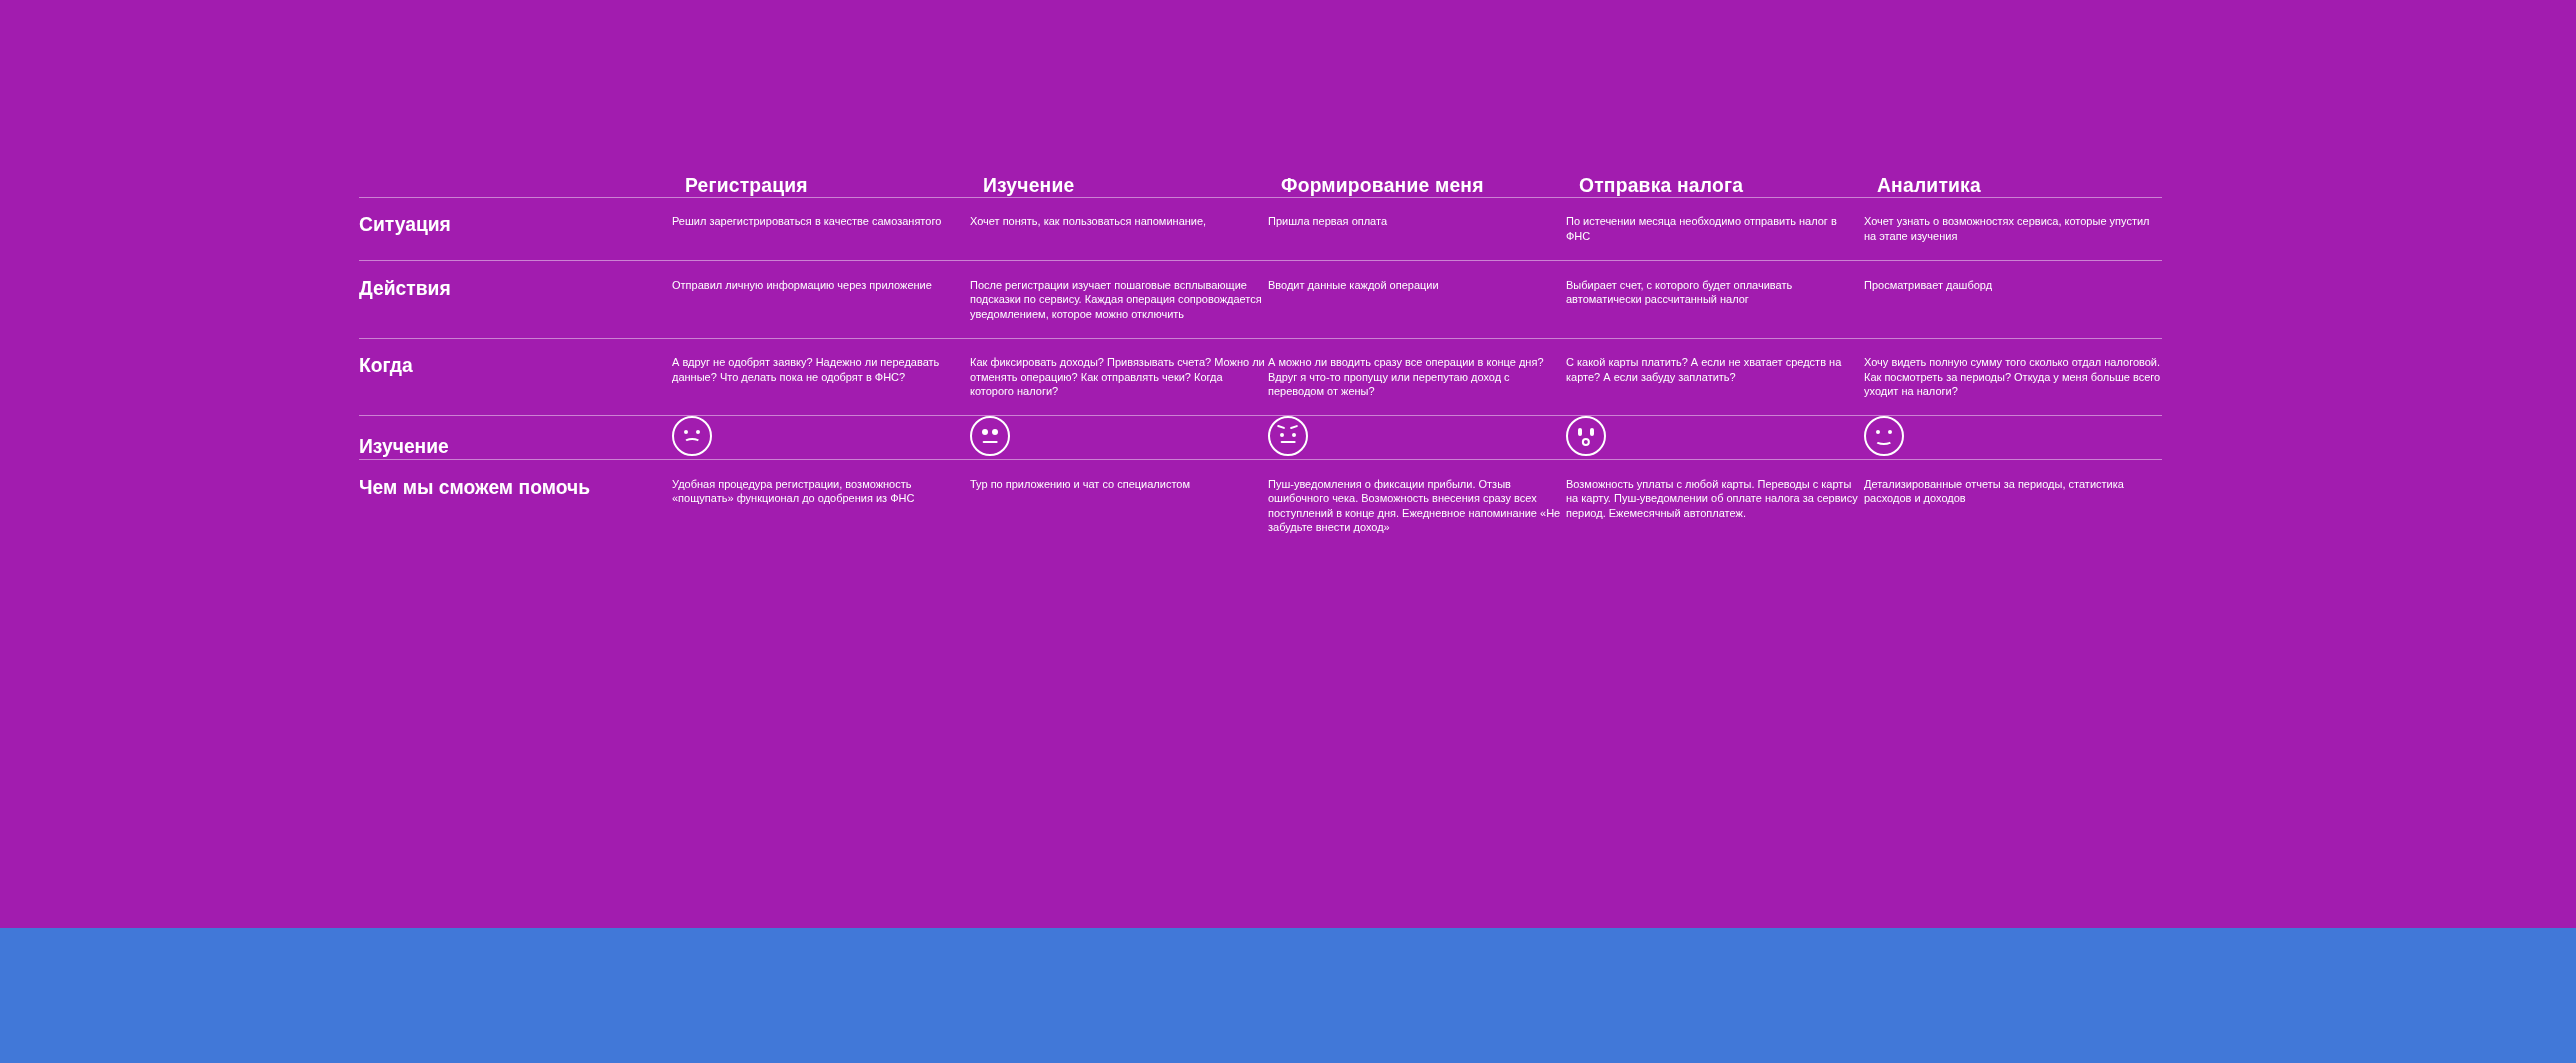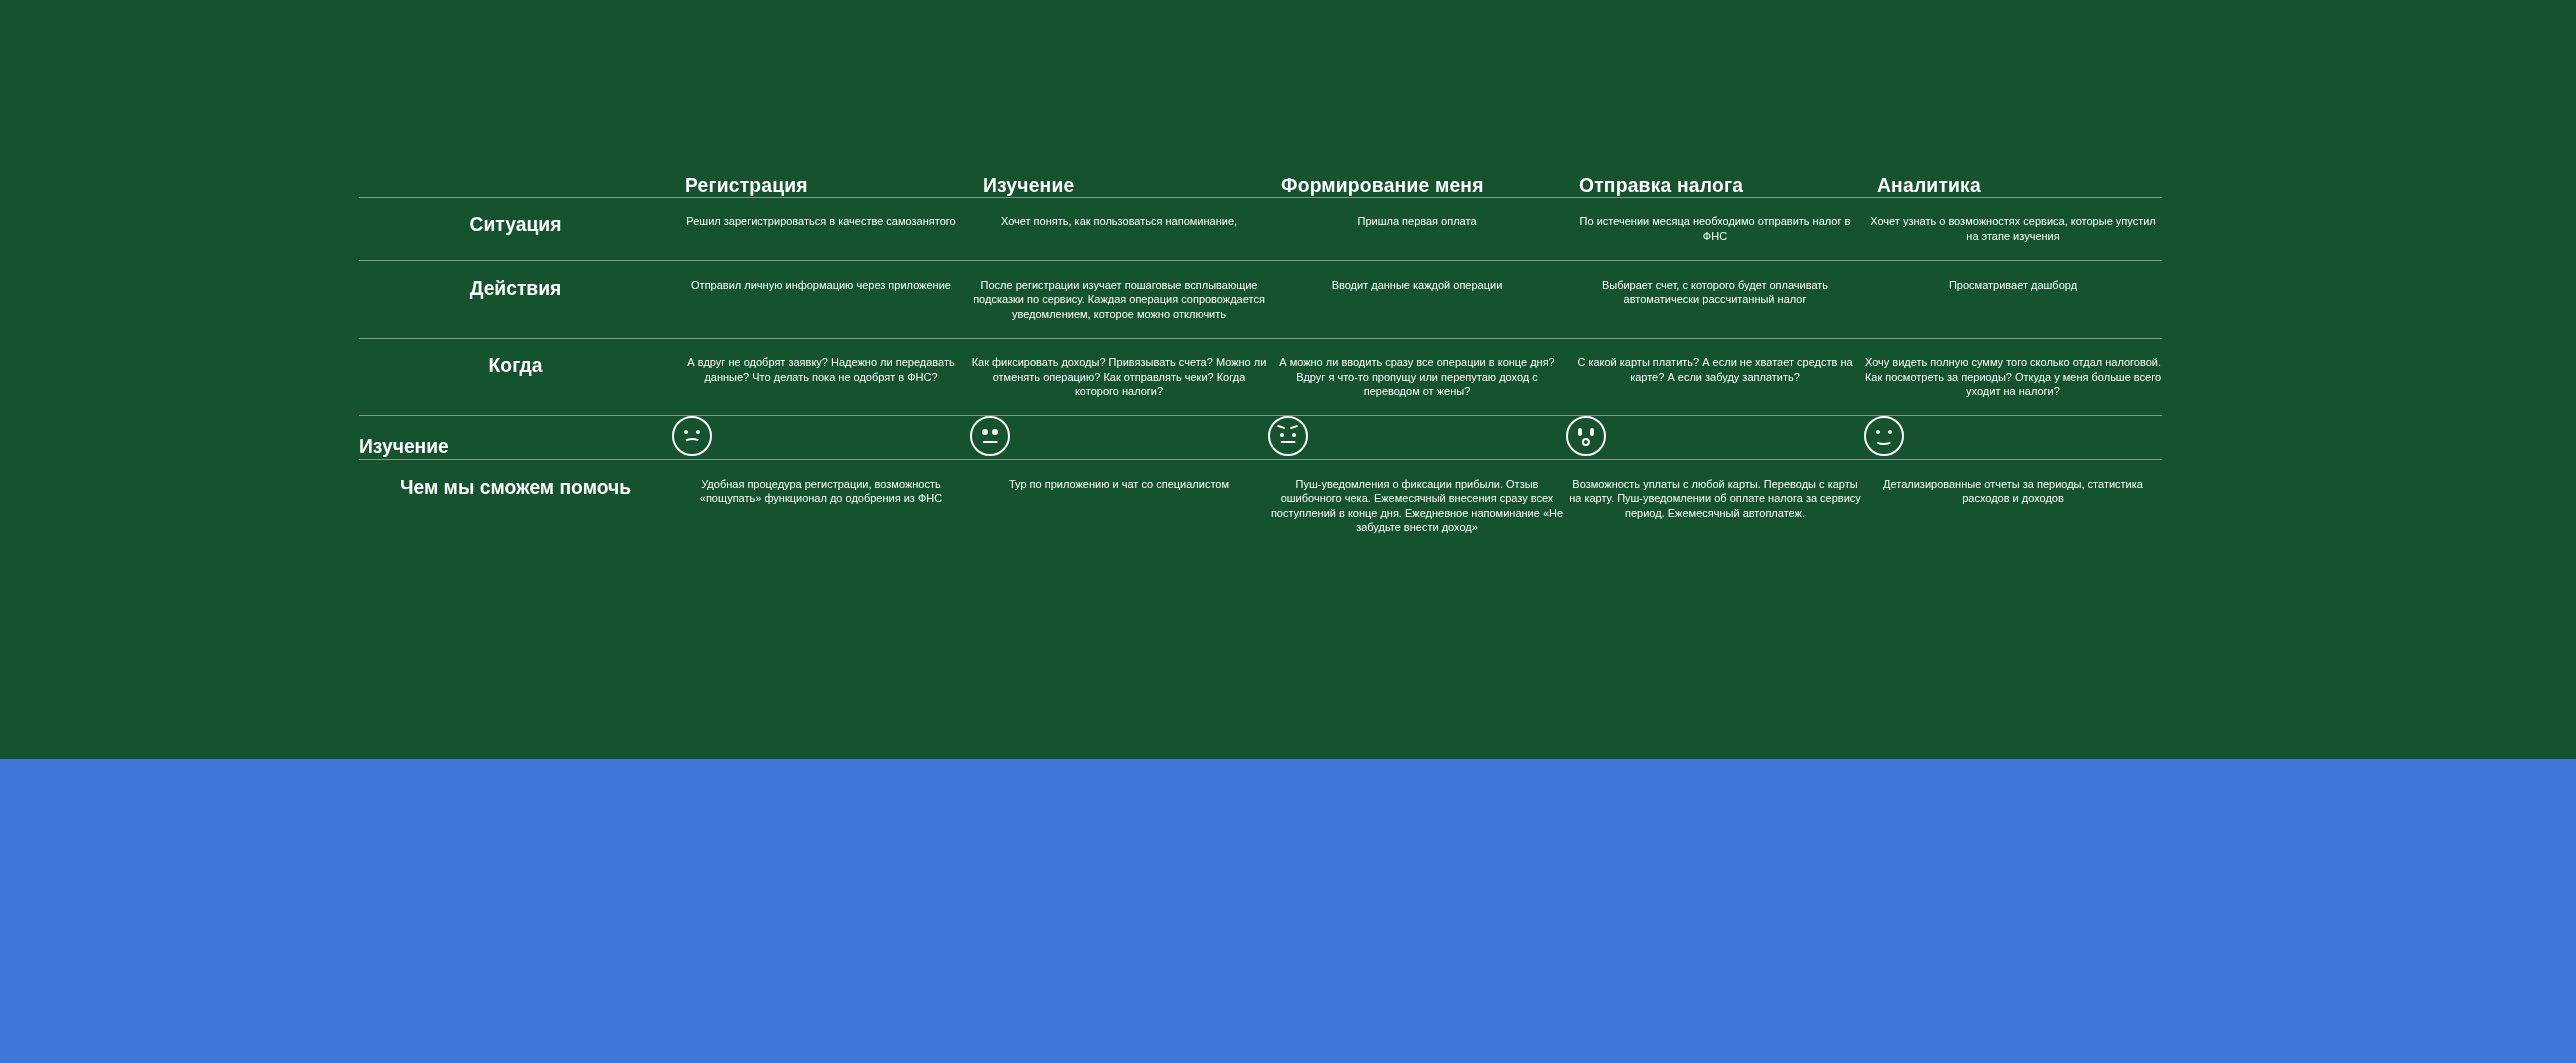--- a/index.html
+++ b/index.html
@@ -11,22 +11,22 @@
     width: 2576px;
     height: 1064px;
     overflow: hidden;
     font-family: "Liberation Sans", sans-serif;
     color: #ffffff;
     -webkit-font-smoothing: antialiased;
   }
   .canvas {
     position: relative;
     width: 2576px;
-    height: 759px;
-    background: #14532d;
+    height: 928px;
+    background: #a21caf;
   }
   .journey {
     position: absolute;
     left: 359px;
     top: 175px;
     width: 1803px;
   }
   table.jmap {
     border-collapse: collapse;
     width: 100%;
@@ -71,21 +71,20 @@
   .cell-text {
     font-size: 11px;
     line-height: 1.32;
     color: #ffffff;
     padding: 0 22px 0 13px;
     font-weight: normal;
   }
   .row-body td {
     padding-top: 16.6px;
     padding-bottom: 16.6px;
-    text-align: center;
   }
 
   
   .face-cell {
     text-align: center;
     padding: 13px 0 13px 0;
   }
   .face {
     display: inline-block;
     width: 40px;
@@ -289,21 +288,21 @@
         <tr class="sep-row">
           <td colspan="6">
               <div class="sep"></div>
             </td>
         </tr>
 
         <tr class="row-body">
           <td class="row-label">Чем мы сможем помочь</td>
           <td class="cell-text">Удобная процедура регистрации, возможность «пощупать» функционал до одобрения из ФНС</td>
           <td class="cell-text">Тур по приложению и чат со специалистом</td>
-          <td class="cell-text">Пуш-уведомления о фиксации прибыли. Отзыв ошибочного чека. Ежемесячный внесения сразу всех поступлений в конце дня. Ежедневное напоминание «Не забудьте внести доход»</td>
+          <td class="cell-text">Пуш-уведомления о фиксации прибыли. Отзыв ошибочного чека. Возможность внесения сразу всех поступлений в конце дня. Ежедневное напоминание «Не забудьте внести доход»</td>
           <td class="cell-text">Возможность уплаты с любой карты. Переводы с карты на карту. Пуш-уведомлении об оплате налога за сервису период. Ежемесячный автоплатеж.</td>
           <td class="cell-text">Детализированные отчеты за периоды, статистика расходов и доходов</td>
         </tr>
       </tbody>
     </table>
   </div>
 </div>
 
 
 </body></html>

